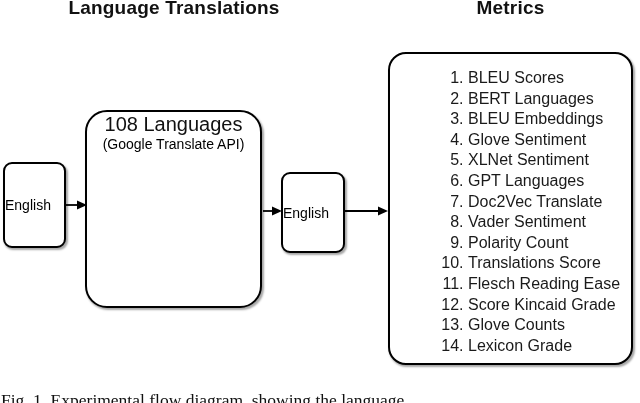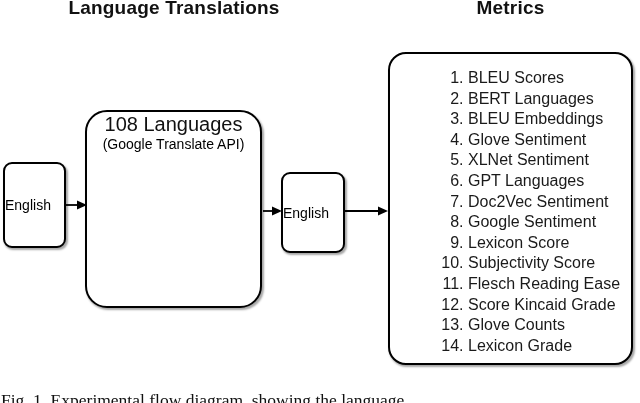--- a/index.html
+++ b/index.html
@@ -113,24 +113,24 @@
   </div>
 
   <div class="node node-metrics">
     <ol>
         <li>BLEU Scores</li>
         <li>BERT Languages</li>
         <li>BLEU Embeddings</li>
         <li>Glove Sentiment</li>
         <li>XLNet Sentiment</li>
         <li>GPT Languages</li>
-        <li>Doc2Vec Sentiment</li>
-        <li>Google Sentiment</li>
-        <li>Lexicon Score</li>
-        <li>Subjectivity Score</li>
+        <li>Doc2Vec Translate</li>
+        <li>Vader Sentiment</li>
+        <li>Polarity Count</li>
+        <li>Translations Score</li>
         <li>Flesch Reading Ease</li>
         <li>Score Kincaid Grade</li>
         <li>Glove Counts</li>
         <li>Lexicon Grade</li>
       </ol>
   </div>
 
   <svg class="arrow-layer" viewBox="0 0 640 403" xmlns="http://www.w3.org/2000/svg">
     <g>
       <line x1="66" y1="205" x2="78" y2="205" stroke="#000" stroke-width="1.8"></line>

